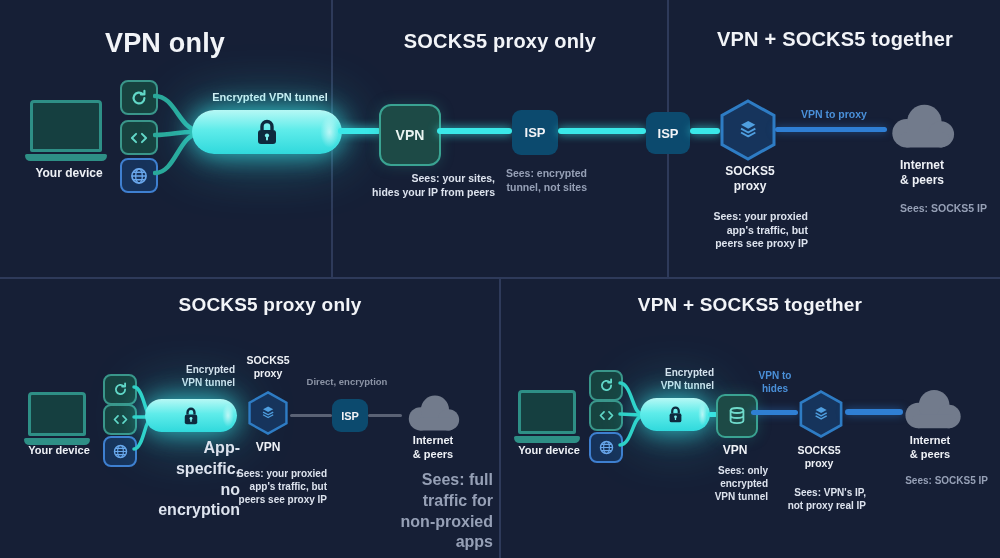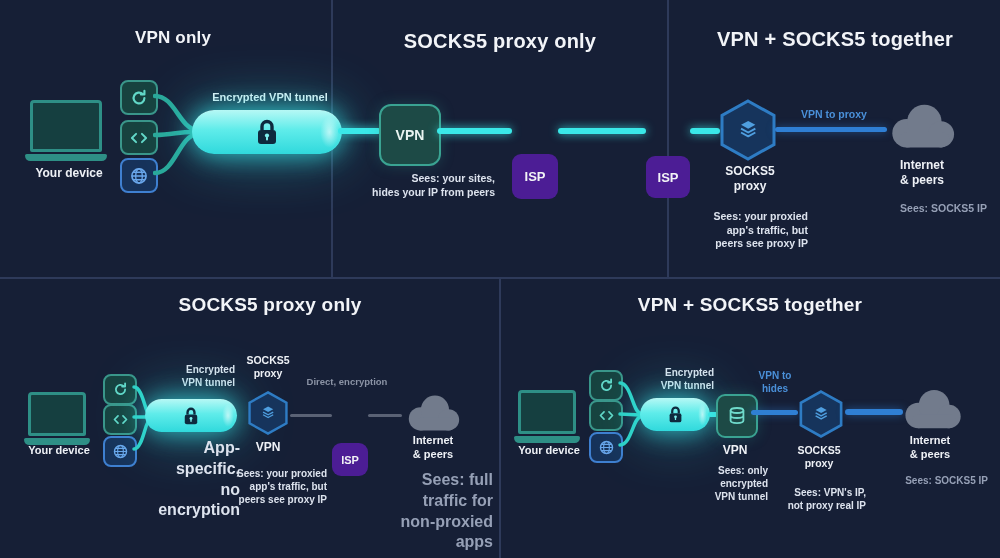--- a/index.html
+++ b/index.html
@@ -34,22 +34,22 @@
     background:linear-gradient(180deg,#b6f8f5 0%,#5fecea 45%,#30d9dc 100%);
     box-shadow:0 0 26px rgba(56,230,232,.8),0 0 60px rgba(56,230,232,.45);
     display:flex;align-items:center;justify-content:center;}
   .tube::after{content:'';position:absolute;right:3px;top:14%;width:13%;height:72%;
     background:radial-gradient(ellipse,rgba(255,255,255,.6),rgba(255,255,255,0) 70%);border-radius:50%;}
 
   
   .vpn-box{position:absolute;border-radius:12px;background:#1d4a46;border:2px solid #3aa392;
     display:flex;align-items:center;justify-content:center;font-weight:bold;color:#e9f4f1;
     box-shadow:0 0 14px rgba(46,170,150,.25);}
-  .isp-box{position:absolute;border-radius:9px;background:#4c1d95;display:flex;align-items:center;
-    justify-content:center;font-weight:bold;color:#f2f3f6;margin-top:44px;}
+  .isp-box{position:absolute;border-radius:9px;background:#0c4a6e;display:flex;align-items:center;
+    justify-content:center;font-weight:bold;color:#f2f3f6;}
 
   
   .line{position:absolute;}
   .line.cyan{background:#3ae8e8;box-shadow:0 0 10px rgba(58,232,232,.8);border-radius:3px;}
   .line.blue{background:#2f7fd4;box-shadow:0 0 8px rgba(47,127,212,.55);border-radius:3px;}
   .line.gray{background:#5a6275;border-radius:2px;}
 
   .hex{position:absolute;}
   .cloud{position:absolute;}
   .connectors{position:absolute;}
@@ -94,21 +94,21 @@
   </defs>
 </svg>
 
 <div class="canvas">
 
   <div class="divider" style="left:331px;top:0;width:2px;height:277px;"></div>
   <div class="divider" style="left:667px;top:0;width:2px;height:277px;"></div>
   <div class="divider" style="left:0;top:277px;width:1000px;height:2px;"></div>
   <div class="divider" style="left:499px;top:279px;width:2px;height:279px;"></div>
 
-  <div class="title" style="left:48px;top:28px;width:250px;font-size:17px;">VPN only</div>
+  <div class="title" style="left:40px;top:28px;width:250px;font-size:27px;">VPN only</div>
 
   <div class="laptop" style="left:30px;top:100px;width:72px;">
     <div class="lap-screen" style="height:46px;"></div>
       <div class="lap-base"></div>
   </div>
   <div class="node-label" style="left:14px;top:166px;width:110px;font-size:12px;">Your device</div>
 
   <div class="app-icon teal" style="left:120px;top:80px;width:34px;height:31px;">
       <svg width="20" height="20" viewBox="0 0 24 24">
         <use href="#g-refresh"></use>
@@ -144,20 +144,22 @@
   <div class="vpn-box" style="left:379px;top:104px;width:58px;height:58px;font-size:14px;">
     <span>VPN</span>
   </div>
   <div class="caption pre" style="left:330px;top:172px;width:165px;">Sees: your sites,
 hides your IP from peers</div>
 
   <div class="line cyan" style="left:437px;top:128px;width:75px;height:6px;"></div>
   <div class="isp-box" style="left:512px;top:110px;width:46px;height:45px;font-size:13px;">
     <span>ISP</span>
   </div>
+  <div class="caption dim pre" style="left:492px;top:167px;width:95px;">Sees: encrypted
+tunnel, not sites</div>
 
   <div class="line cyan" style="left:558px;top:128px;width:88px;height:6px;"></div>
   <div class="isp-box" style="left:646px;top:112px;width:44px;height:42px;font-size:13px;">
     <span>ISP</span>
   </div>
 
   <div class="title" style="left:680px;top:28px;width:310px;font-size:20px;">VPN + SOCKS5 together</div>
 
   <div class="line cyan" style="left:690px;top:128px;width:30px;height:6px;"></div>
   <svg class="hex" style="left:718px;top:99px;" width="60" height="62" viewBox="0 0 60 62">

